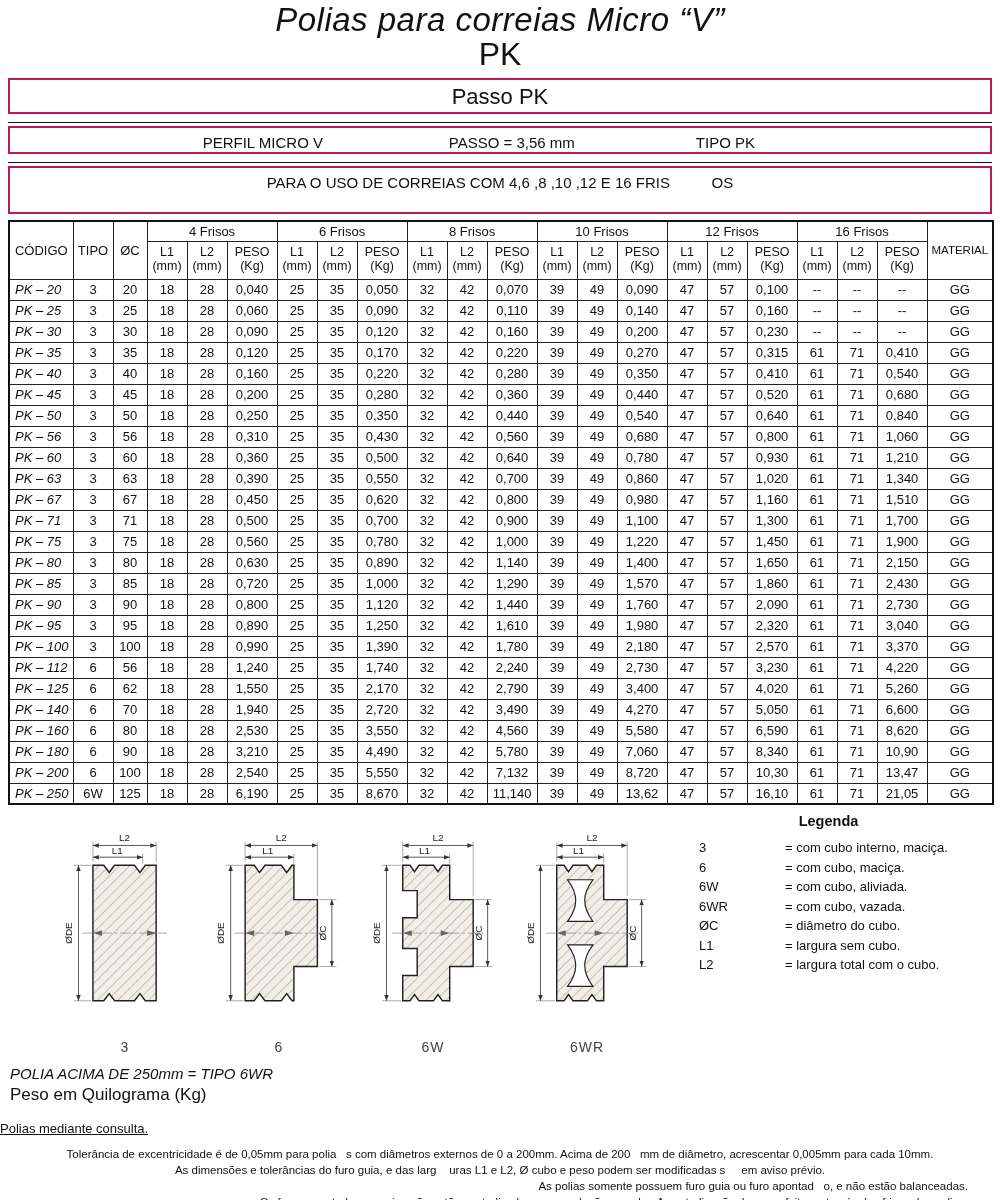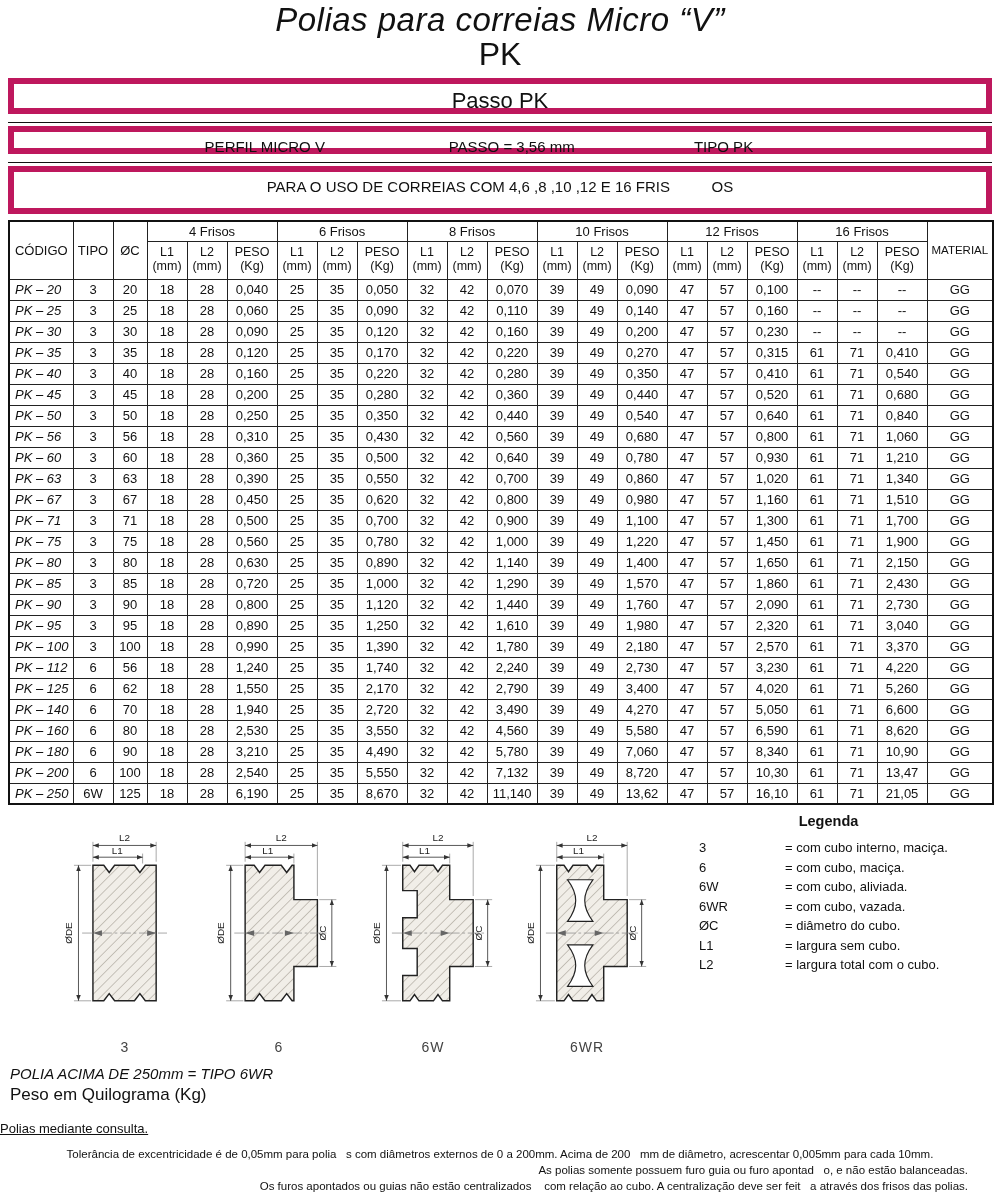--- a/index.html
+++ b/index.html
@@ -8,21 +8,21 @@
     width:1000px; height:1200px; overflow:hidden;
     font-family:"Liberation Sans", sans-serif;
     color:#111; position:relative;
   }
   .page { width:1000px; height:1200px; }
 
   
   .title   { text-align:center; font-size:33px; letter-spacing:.5px; padding-top:2px; line-height:1.08;font-style:italic; }
   .subtitle{ text-align:center; font-size:32px; line-height:1.05; }
 
-  .band { border:6px solid #be185d; margin:0 8px; position:relative; }
+  .band { border:2px solid #be185d; margin:0 8px; position:relative; }
   .band1 { margin-top:7px; height:36px; }
   .band1 span { display:block; text-align:center; font-size:22px; line-height:34px; }
 
   .rule { border-top:1.5px solid #111; margin:8px 8px 3px 8px; }
 
   .band2 { height:28px; }
   .band2 span { position:absolute; top:0; transform:translateX(-50%); font-size:15px; line-height:30px; white-space:pre; }
   .b2l { left:25.8%; } .b2c { left:51.2%; } .b2r { left:73%; }
 
   .band3 { height:48px; }
@@ -976,17 +976,18 @@
           </div>
         </div>
     </div>
   </div>
 
   <div class="note1">POLIA ACIMA DE 250mm = TIPO 6WR</div>
   <div class="note2">Peso em Quilograma (Kg)</div>
   <div class="consult">Polias mediante consulta.</div>
   <div class="footer">
       <div class="fline center">Tolerância de excentricidade é de 0,05mm para polia   s com diâmetros externos de 0 a 200mm. Acima de 200   mm de diâmetro, acrescentar 0,005mm para cada 10mm.</div>
+      <div class="fline center">As dimensões e tolerâncias do furo guia, e das larg    uras L1 e L2, Ø cubo e peso podem ser modificadas s     em aviso prévio.</div>
       <div class="fline right">As polias somente possuem furo guia ou furo apontad   o, e não estão balanceadas.</div>
       <div class="fline right">Os furos apontados ou guias não estão centralizados    com relação ao cubo. A centralização deve ser feit   a através dos frisos das polias.</div>
     </div>
 
 </div>
 
 </body></html>

